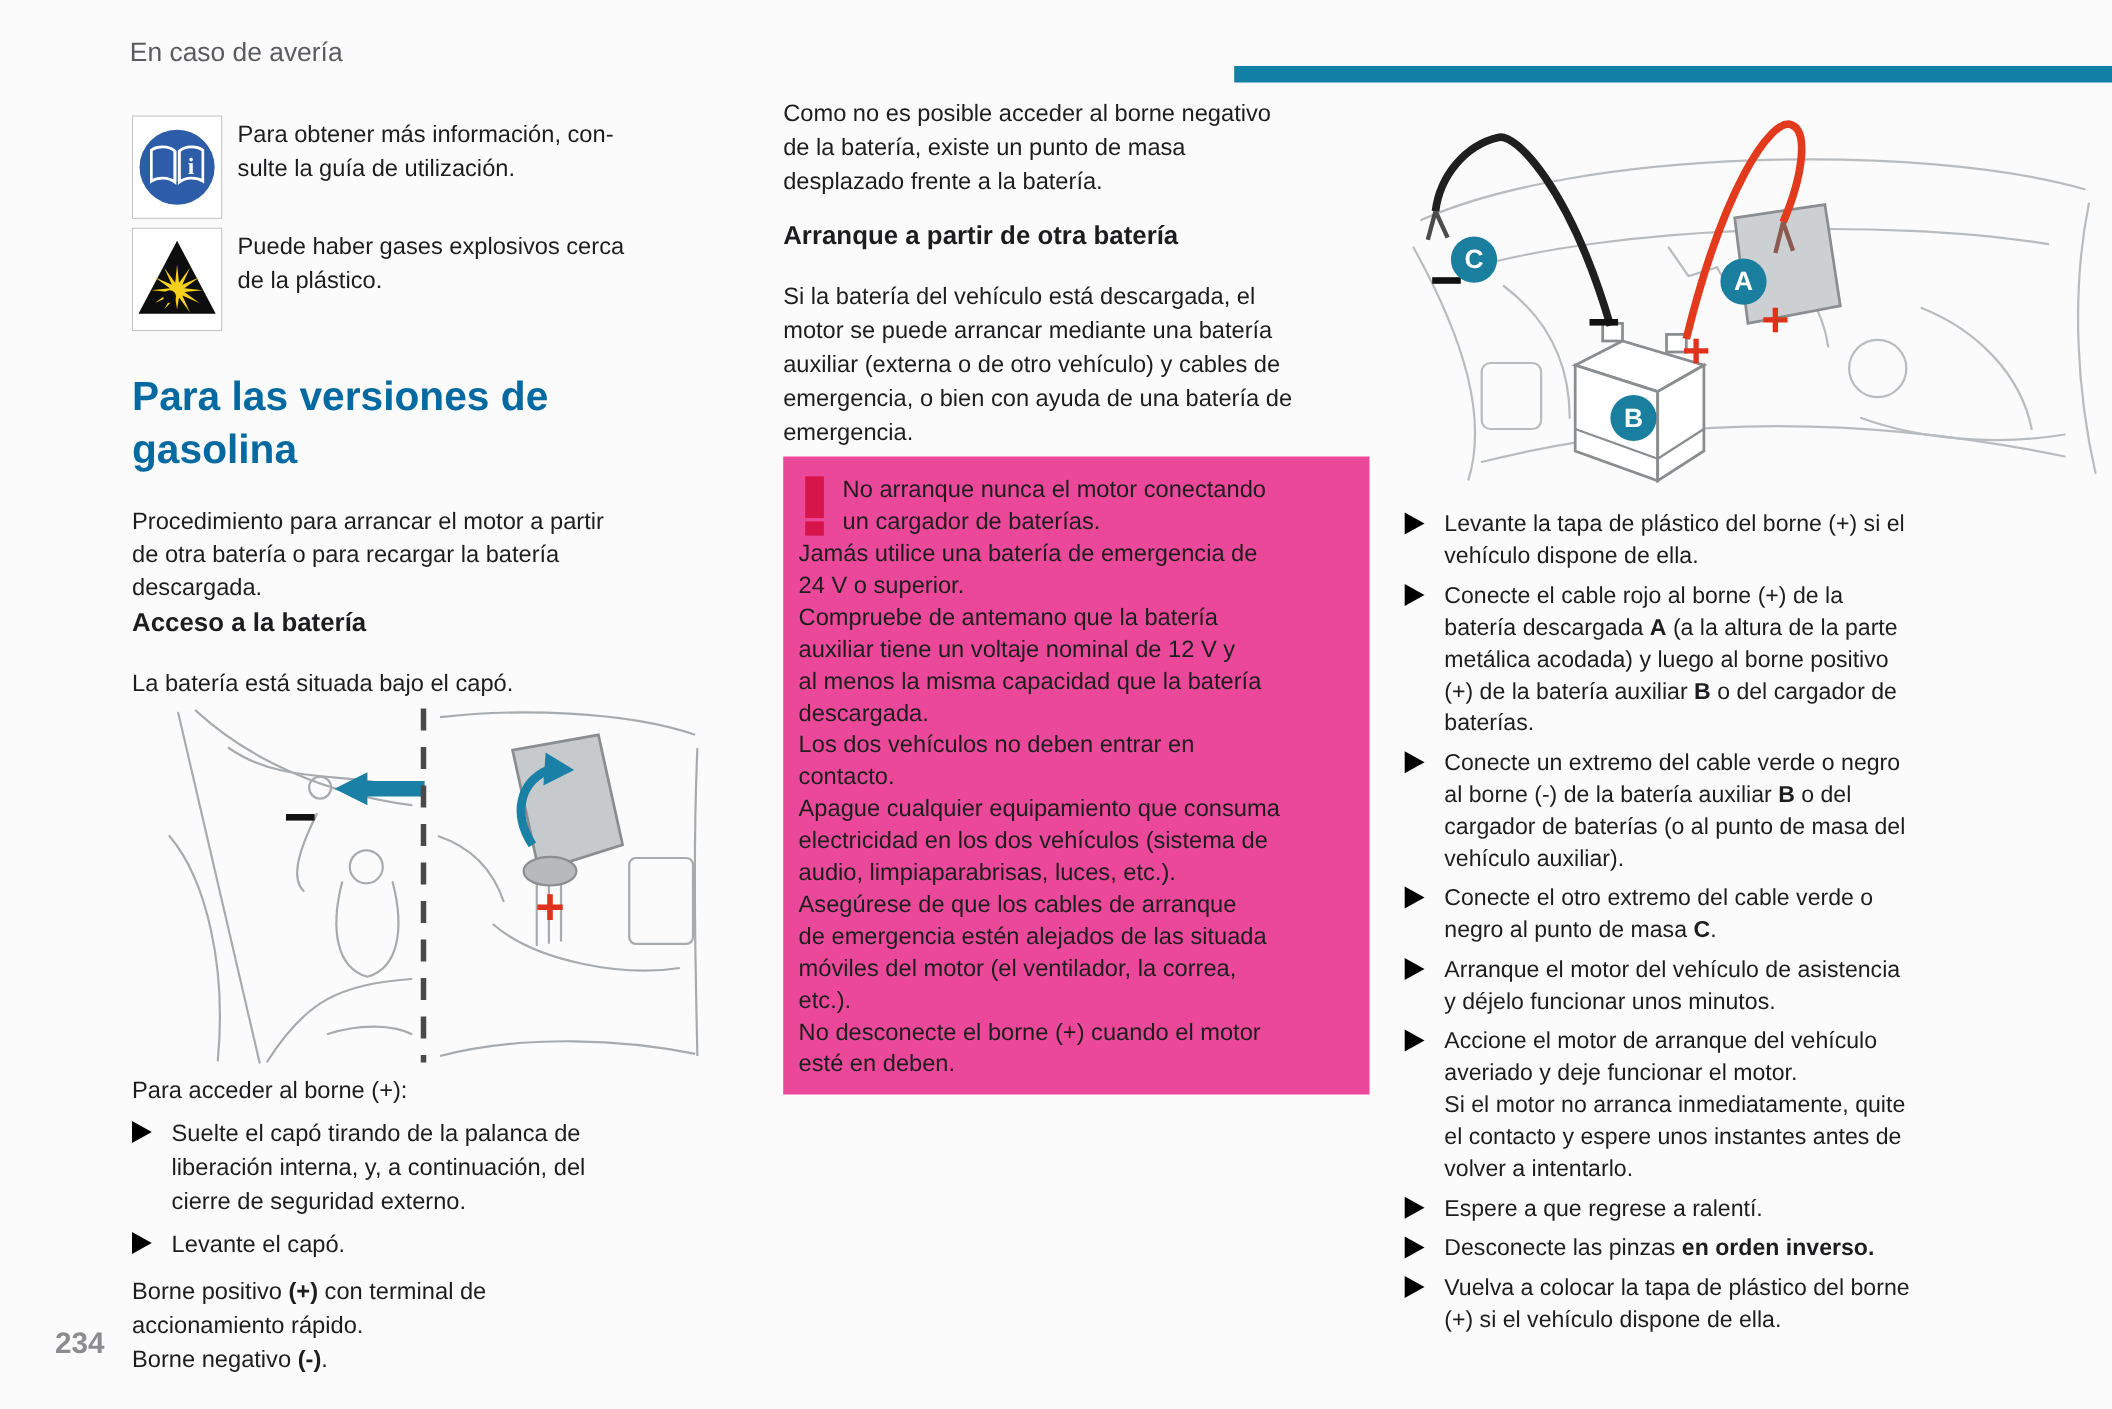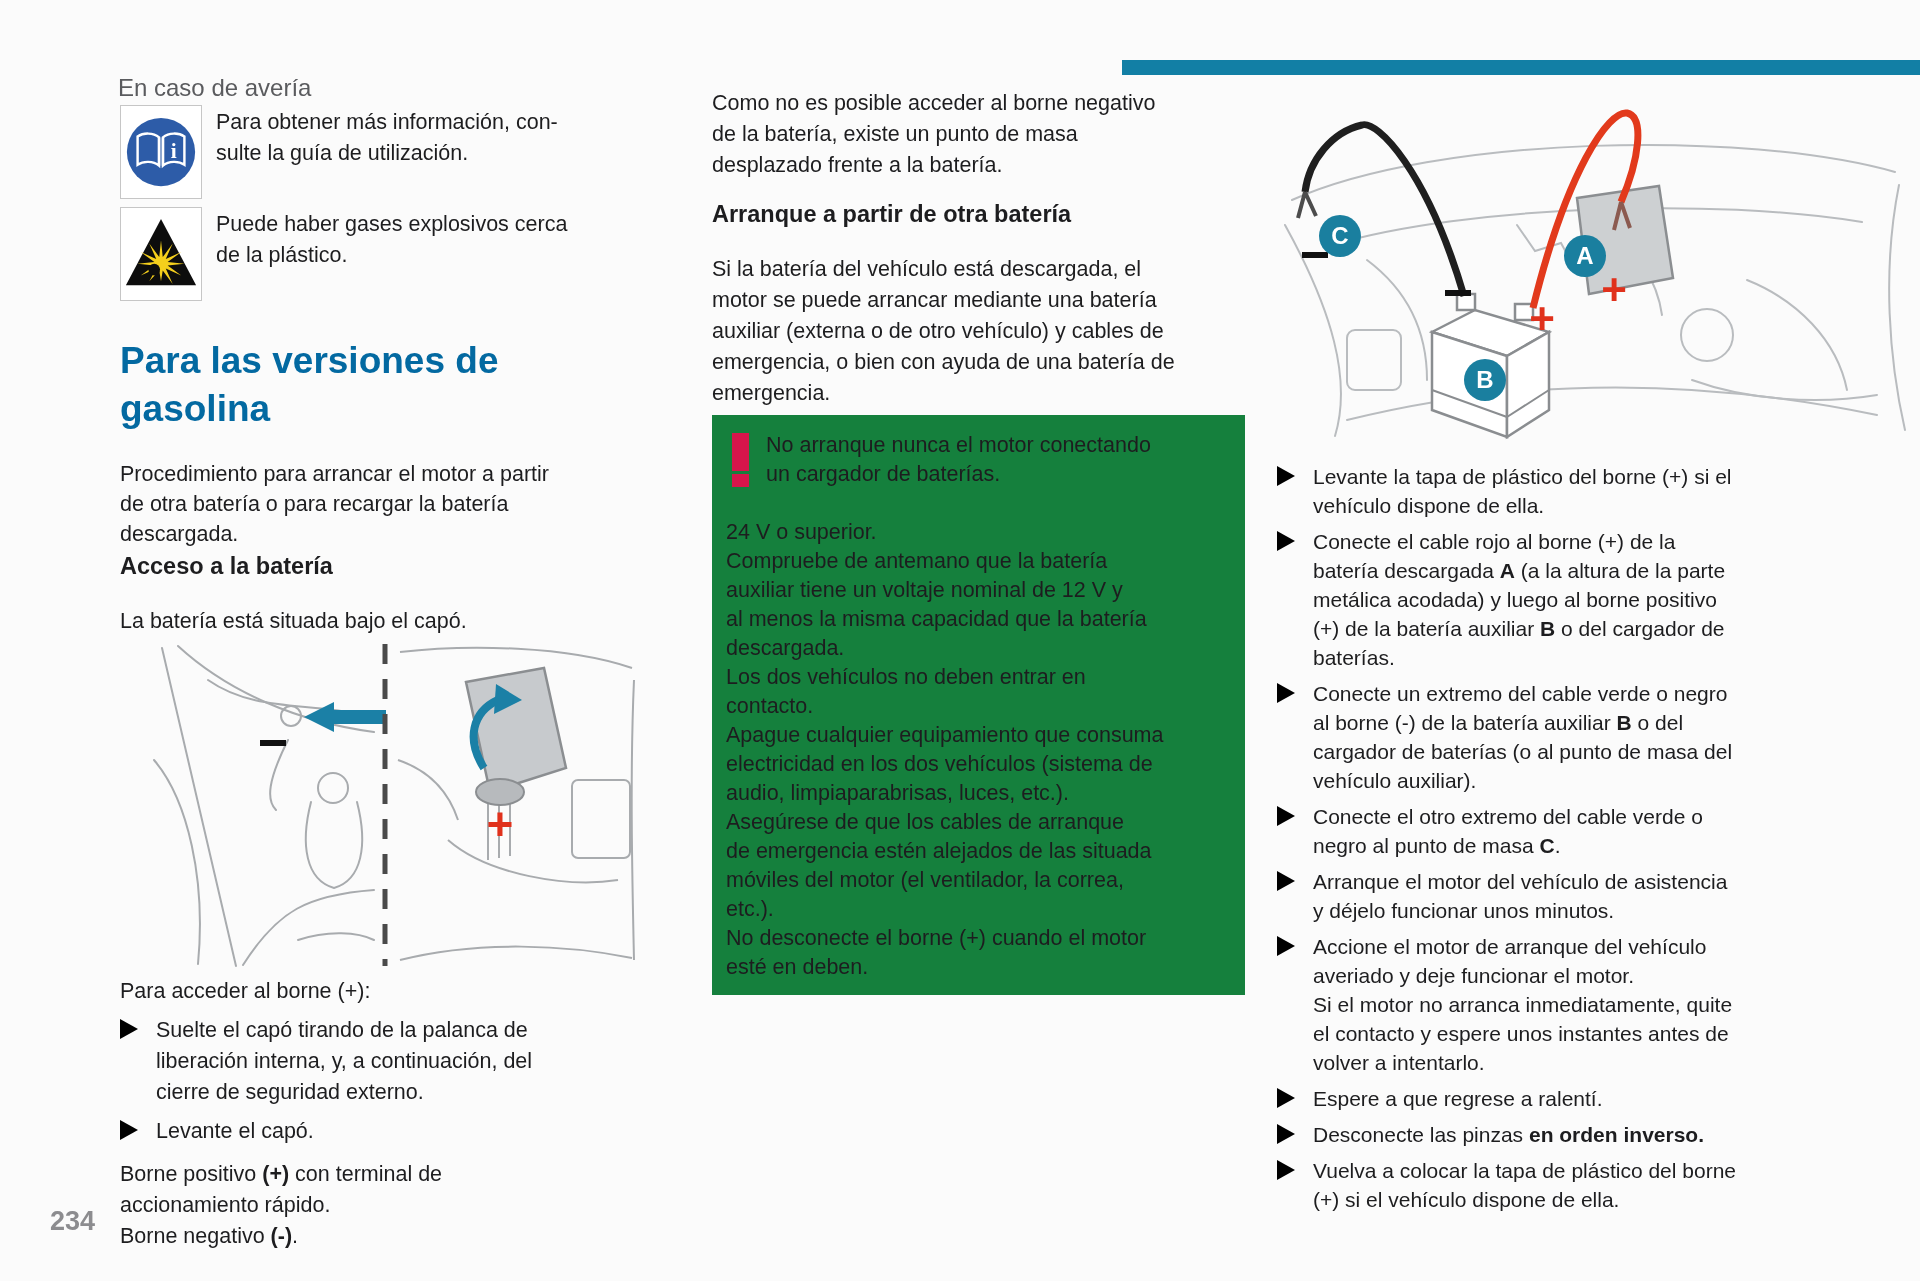--- a/index.html
+++ b/index.html
@@ -2,21 +2,21 @@
 <html><head>
 <meta charset="utf-8">
 <style>
   html,body{margin:0;padding:0;}
   body{
     width:1920px;height:1281px;position:relative;overflow:hidden;
     background:#fbfbfb;color:#1d1d1f;
     font-family:"Liberation Sans", sans-serif;
   }
   .bo{font-weight:bold;}
-  [data-name="section-header"]{position:absolute;left:118px;top:34px;font-size:24px;color:#5a5b5e;margin-top:40px;}
+  [data-name="section-header"]{position:absolute;left:118px;top:34px;font-size:24px;color:#5a5b5e;}
   .topbar{position:absolute;left:1122px;top:60px;width:798px;height:15px;background:#127fa5;}
   .pagenum{position:absolute;left:50px;top:1206px;font-size:27px;font-weight:bold;color:#8c8c8f;}
 
   .col{position:absolute;font-size:21.5px;line-height:31px;}
   #col1{left:120px;top:85px;width:522px;}
   #col2{left:712px;top:88px;width:533px;}
   #col3{left:1277px;top:80px;width:633px;font-size:21px;line-height:29px;}
 
   p{margin:0;}
   .note{display:flex;gap:14px;}
@@ -36,21 +36,21 @@
   ul.steps{list-style:none;margin:8px 0 0;padding:0;}
   ul.steps li{position:relative;padding-left:36px;margin-top:8px;}
   #col3 ul.steps{margin-top:22px;}
   #col3 ul.steps li{margin-top:7px;}
   .tri{position:absolute;left:0;top:4px;width:0;height:0;border-style:solid;
        border-width:10px 0 10px 18px;border-color:transparent transparent transparent #000;}
   .terminal{margin-top:12px;}
 
   #col2 .subhead{margin-top:18px;}
   .p2{margin-top:10px;}
-  .warning-box{background:#15803d;margin-top:6px;padding:16px 16px 13px 14px;line-height:29px;}
+  .warning-box{background:#ec4899;margin-top:6px;padding:16px 16px 13px 14px;line-height:29px;}
   .warn-icon{float:left;width:26px;height:56px;margin:2px 12px 0 2px;position:relative;}
   .warn-icon::before{content:"";position:absolute;left:4px;top:0;width:17px;height:38px;background:#d6164b;}
   .warn-icon::after{content:"";position:absolute;left:4px;bottom:2px;width:17px;height:13px;background:#d6164b;}
 
   .fig2{display:block;}
 </style>
 </head>
 <body>
 
 <div data-name="section-header">En caso de avería</div>
@@ -137,21 +137,21 @@
 <div class="col" id="col2" data-name="column-middle">
   <p data-name="ground-point-paragraph"><span>Como no es posible acceder al borne negativo</span><br><span>de la batería, existe un punto de masa</span><br><span>desplazado frente a la batería.</span></p>
 
   <h3 class="subhead" data-name="jump-start-subhead">Arranque a partir de otra batería</h3>
 
   <p class="p2" data-name="jump-start-paragraph"><span>Si la batería del vehículo está descargada, el</span><br><span>motor se puede arrancar mediante una batería</span><br><span>auxiliar (externa o de otro vehículo) y cables de</span><br><span>emergencia, o bien con ayuda de una batería de</span><br><span>emergencia.</span></p>
 
   <div class="warning-box" data-name="warning-box">
     <span class="warn-icon" data-name="exclamation-warning-icon"></span>
     <p data-name="warning-paragraph"><span>No arranque nunca el motor conectando</span><br><span>un cargador de baterías.</span></p>
-    <p data-name="warning-paragraph"><br><span>24 V o superior.</span></p>
+    <p data-name="warning-paragraph"><span>Jamás utilice una batería de emergencia de</span><br><span>24 V o superior.</span></p>
     <p data-name="warning-paragraph"><span>Compruebe de antemano que la batería</span><br><span>auxiliar tiene un voltaje nominal de 12 V y</span><br><span>al menos la misma capacidad que la batería</span><br><span>descargada.</span></p>
     <p data-name="warning-paragraph"><span>Los dos vehículos no deben entrar en</span><br><span>contacto.</span></p>
     <p data-name="warning-paragraph"><span>Apague cualquier equipamiento que consuma</span><br><span>electricidad en los dos vehículos (sistema de</span><br><span>audio, limpiaparabrisas, luces, etc.).</span></p>
     <p data-name="warning-paragraph"><span>Asegúrese de que los cables de arranque</span><br><span>de emergencia estén alejados de las situada</span><br><span>móviles del motor (el ventilador, la correa,</span><br><span>etc.).</span></p>
     <p data-name="warning-paragraph"><span>No desconecte el borne (+) cuando el motor</span><br><span>esté en deben.</span></p>
   </div>
 </div>
 
 <div class="col" id="col3" data-name="column-right">
 

